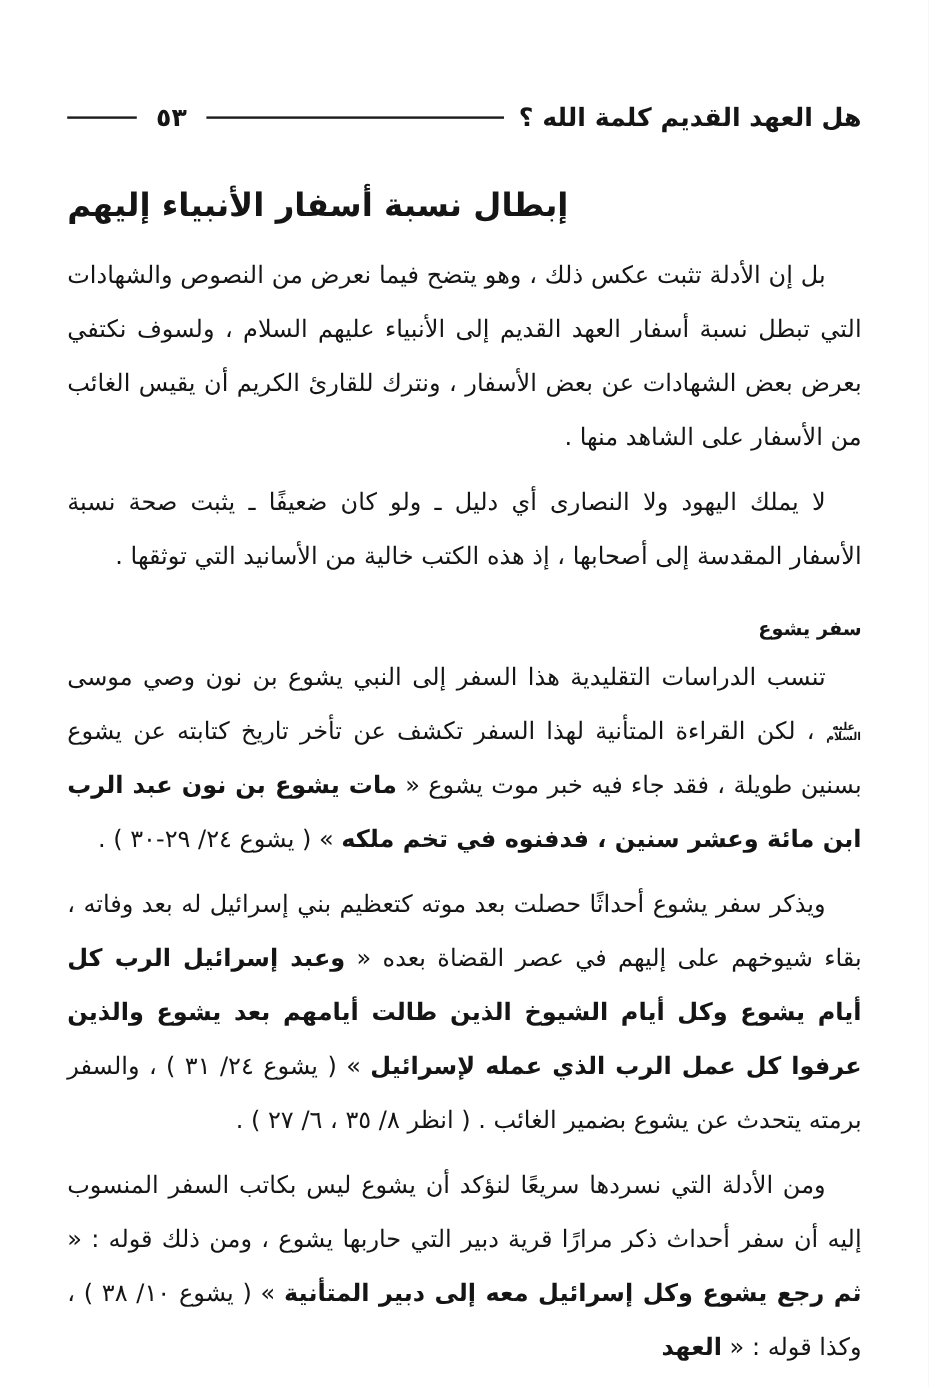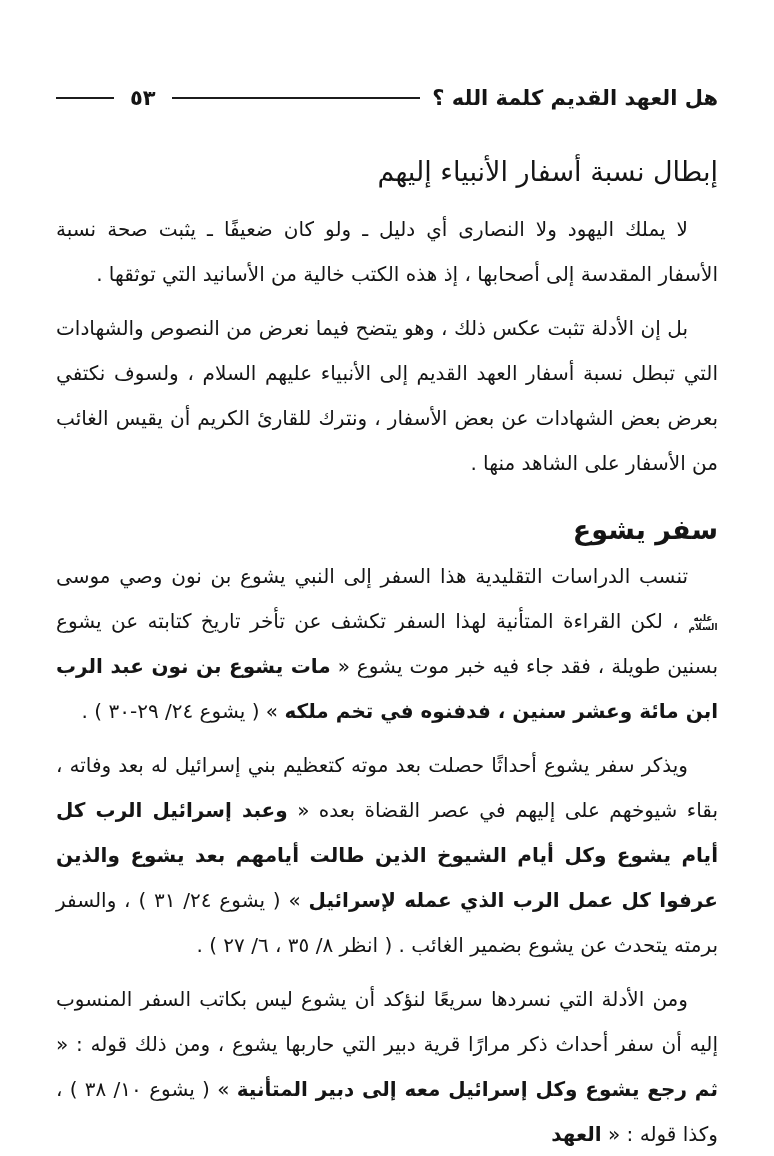--- a/index.html
+++ b/index.html
@@ -41,35 +41,35 @@
   .rule-long { flex: 1 1 auto; }
   .rule-short { width: 58px; flex: 0 0 auto; }
   .page-number {
     font-size: 21px;
     font-weight: bold;
     flex: 0 0 auto;
     padding: 0 4px;
   }
   
   .chapter-title {
-    text-align: right;
+    text-align: left;
     font-size: 27px;
-    font-weight: normal;
+    font-weight: bold;
     margin: 46px 0 20px 0;
   }
   
   .body-text p {
     font-size: 20px;
     line-height: 45px;
     text-align: justify;
     margin: 9px 0;
   }
   .body-text p.indent { text-indent: 30px; }
   .section-heading {
-    font-size: 27px;
+    font-size: 16px;
     font-weight: bold;
     margin: 28px 0 6px 0;
     text-align: right;
   }
   .q { font-weight: bold; }
   .honorific {
     display: inline-block;
     width: 30px;
     font-size: 9px;
     line-height: 9px;
@@ -88,23 +88,23 @@
     <span class="running-title">هل العهد القديم كلمة الله ؟</span>
     <span class="rule rule-long"></span>
     <span class="page-number">٥٣</span>
     <span class="rule rule-short"></span>
   </div>
 
   <div class="chapter-title">إبطال نسبة أسفار الأنبياء إليهم</div>
 
   <div class="body-text">
 
+    <p class="indent">بل إن الأدلة تثبت عكس ذلك ، وهو يتضح فيما نعرض من النصوص والشهادات التي تبطل نسبة أسفار العهد القديم إلى الأنبياء عليهم السلام ، ولسوف نكتفي بعرض بعض الشهادات عن بعض الأسفار ، ونترك للقارئ الكريم أن يقيس الغائب من الأسفار على الشاهد منها .</p>
+
     <p class="indent">لا يملك اليهود ولا النصارى أي دليل ـ ولو كان ضعيفًا ـ يثبت صحة نسبة الأسفار المقدسة إلى أصحابها ، إذ هذه الكتب خالية من الأسانيد التي توثقها .</p>
-
-    <p class="indent">بل إن الأدلة تثبت عكس ذلك ، وهو يتضح فيما نعرض من النصوص والشهادات التي تبطل نسبة أسفار العهد القديم إلى الأنبياء عليهم السلام ، ولسوف نكتفي بعرض بعض الشهادات عن بعض الأسفار ، ونترك للقارئ الكريم أن يقيس الغائب من الأسفار على الشاهد منها .</p>
 
     <div class="section-heading">سفر يشوع</div>
 
     <p class="indent">
       <span>تنسب الدراسات التقليدية هذا السفر إلى النبي يشوع بن نون وصي موسى </span><span class="honorific">عليه السلام</span><span> ، لكن القراءة المتأنية لهذا السفر تكشف عن تأخر تاريخ كتابته عن يشوع بسنين طويلة ، فقد جاء فيه خبر موت يشوع « </span><span class="q">مات يشوع بن نون عبد الرب ابن مائة وعشر سنين ، فدفنوه في تخم ملكه</span><span> » ( يشوع ٢٤/ ٢٩-٣٠ ) .</span>
     </p>
 
     <p class="indent">
       <span>ويذكر سفر يشوع أحداثًا حصلت بعد موته كتعظيم بني إسرائيل له بعد وفاته ، بقاء شيوخهم على إليهم في عصر القضاة بعده « </span><span class="q">وعبد إسرائيل الرب كل أيام يشوع وكل أيام الشيوخ الذين طالت أيامهم بعد يشوع والذين عرفوا كل عمل الرب الذي عمله لإسرائيل</span><span> » ( يشوع ٢٤/ ٣١ ) ، والسفر برمته يتحدث عن يشوع بضمير الغائب . ( انظر ٨/ ٣٥ ، ٦/ ٢٧ ) .</span>
     </p>

